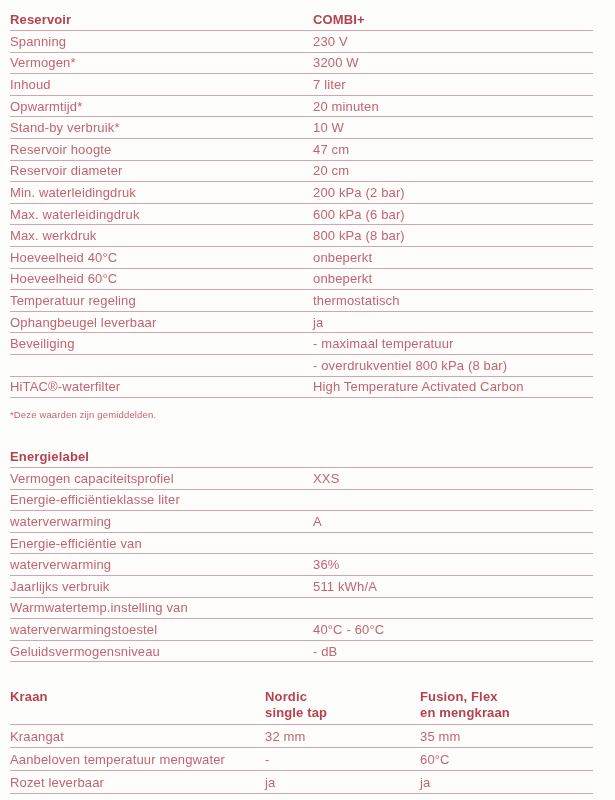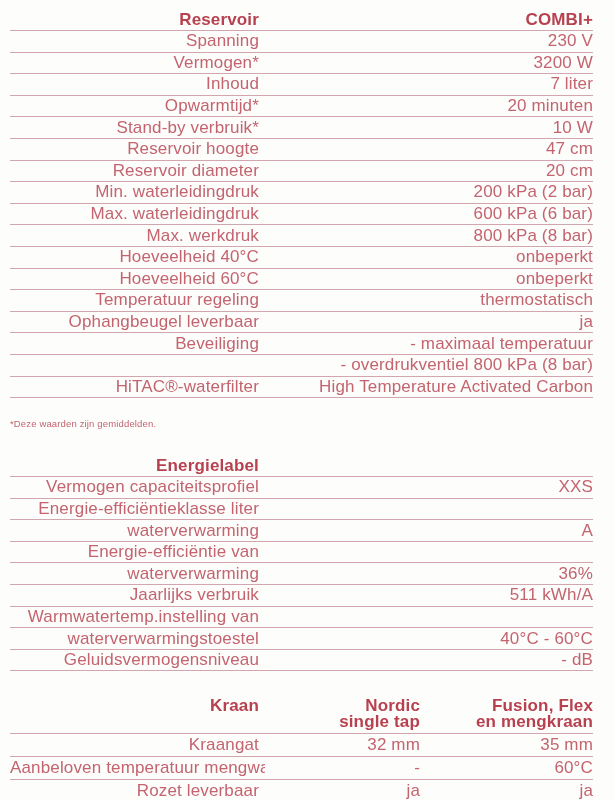--- a/index.html
+++ b/index.html
@@ -18,29 +18,28 @@
     padding:9px 22px 0 10px;
     overflow:hidden;
     letter-spacing:.15px;
   }
   .tbl{width:100%;}
   .row{
     display:flex;
     align-items:center;
     height:21.6px;
     border-bottom:1.5px solid var(--line);
-    font-size:17px;
-    text-align:right;
+    font-size:13px;
   }
   .row.header{height:22px;font-weight:700;color:var(--heading);}
   .cell-label{flex:0 0 255px;padding-right:6px;white-space:nowrap;overflow:hidden;}
-  .cell-value{flex:1 1 auto;white-space:nowrap;}
+  .cell-value{flex:1 1 auto;white-space:nowrap;margin-left:48px;}
   .footnote{
     font-size:9.5px;
-    margin-top:20px;
+    margin-top:11px;
     color:var(--text);
   }
   .section{margin-top:26px;}
   
   .tap .cell-col1{flex:0 0 155px;white-space:nowrap;}
   .tap .cell-col2{flex:1 1 auto;white-space:nowrap;}
   .tap .row{height:23px;}
   .tap .row.header{
     height:37px;
     align-items:flex-start;

